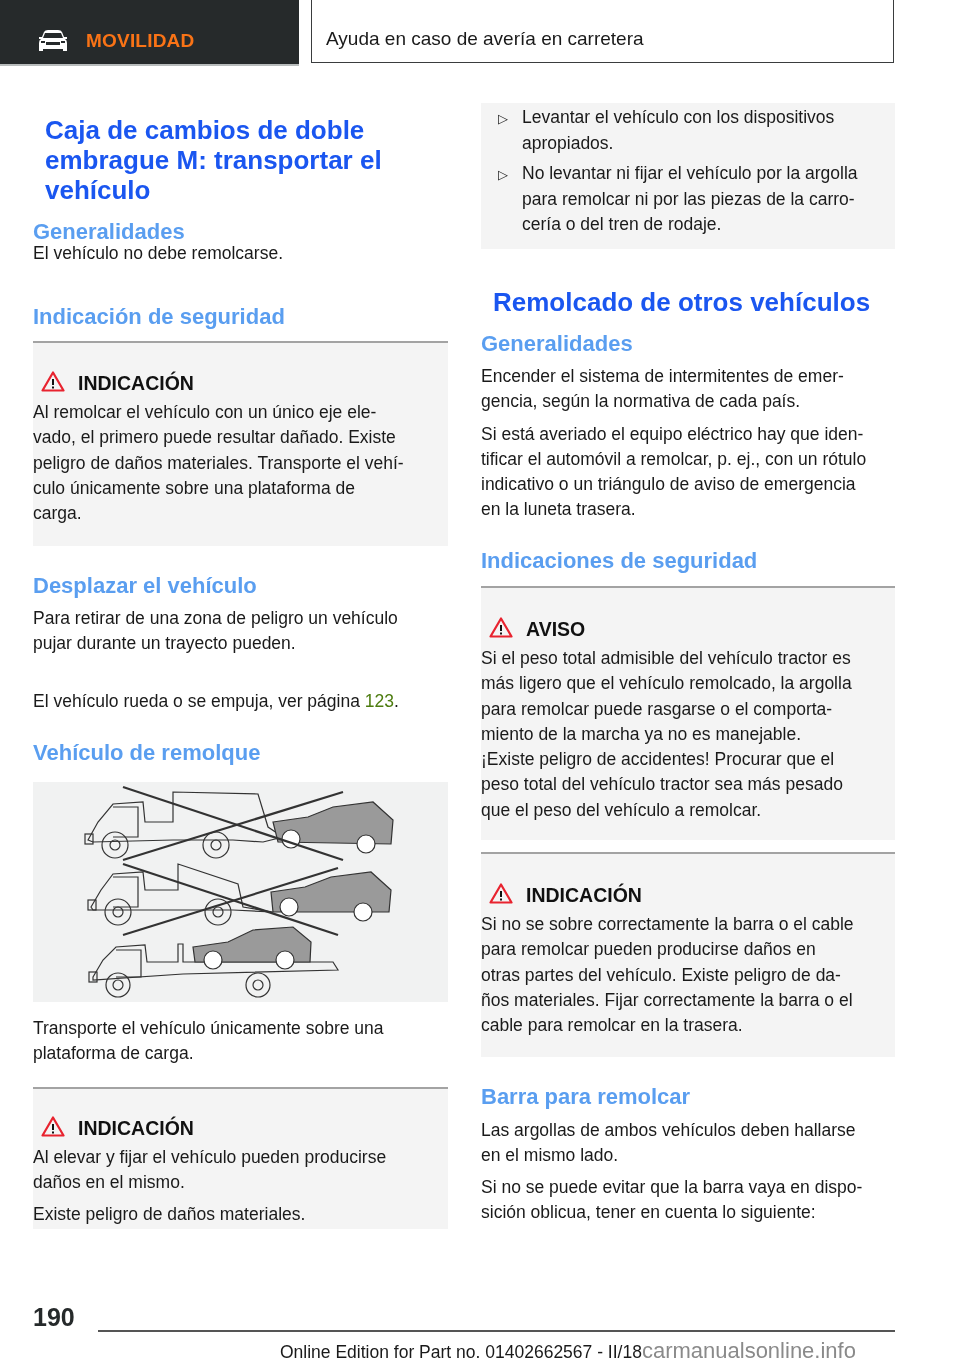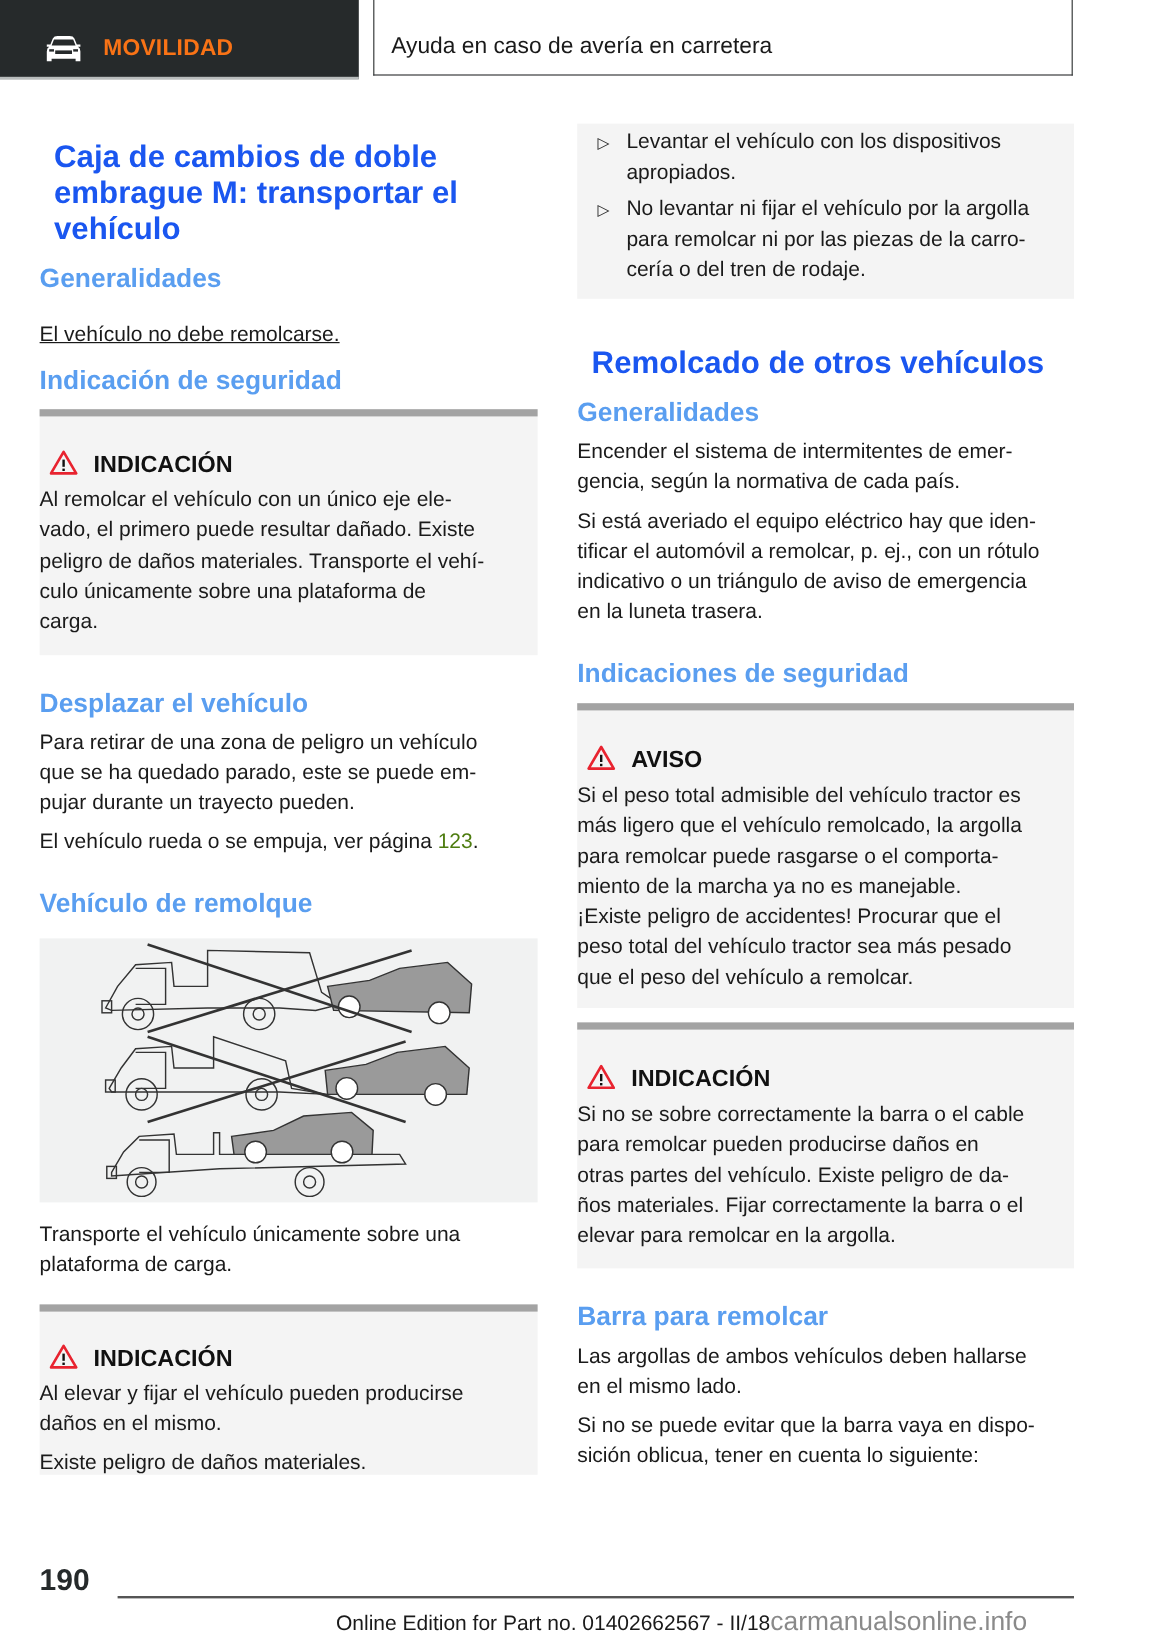--- a/index.html
+++ b/index.html
@@ -33,21 +33,21 @@
       position: absolute; color: #1a56f0; font-weight: bold; font-size: 26px; line-height: 30px; margin: 12px;
     }
     .h2 {
       position: absolute; color: #5a9ef0; font-weight: bold; font-size: 22px; line-height: 26px; margin: 0;
     }
     .p {
       position: absolute; font-size: 17.5px; line-height: 25px; margin: 0; color: #1a1a1a;
     }
     .link { color: #4d7c0f; }
     .box {
-      position: absolute; background: #f4f4f4; border-top: 6px solid #a3a3a3; box-sizing: border-box;
+      position: absolute; background: #f4f4f4; border-top: 2px solid #a3a3a3; box-sizing: border-box;
     }
     .box .title {
       position: absolute; left: 45px; font-weight: bold; font-size: 19.5px; color: #111;
     }
     .box .warn { position: absolute; left: 8px; width: 24px; height: 21px; }
     .box .body { position: absolute; left: 0; font-size: 17.5px; line-height: 25.3px; color: #1a1a1a; width: 405px; }
     .listbox { position: absolute; background: #f4f4f4; }
     .li { position: absolute; font-size: 17.5px; line-height: 25.5px; color: #1a1a1a; }
     .li .tri { position: absolute; left: -24px; top: 1px; font-size: 13px; }
     .figure { position: absolute; left: 33px; top: 782px; width: 415px; height: 220px; background: #f1f2f2; }
@@ -74,21 +74,21 @@
 </div>
 
 <div class="col col-left">
   <h1 class="h1" style="top:103px;">
     <span>Caja de cambios de doble</span><br>
     <span>embrague M: transportar el</span><br>
     <span>vehículo</span>
   </h1>
 
   <h2 class="h2" style="top:219px;">Generalidades</h2>
-  <p class="p" style="top:266px;text-decoration:underline;">El vehículo no debe remolcarse.</p>
+  <p class="p" style="top:241px;">El vehículo no debe remolcarse.</p>
 
   <h2 class="h2" style="top:304px;">Indicación de seguridad</h2>
 
   <div class="box" style="left:0; top:341px; width:415px; height:205px;">
     <svg class="warn" style="top:28px;" viewBox="0 0 24 21">
       <path d="M12 1.5 L22.5 19.5 L1.5 19.5 Z" fill="none" stroke="#e8232f" stroke-width="2.2" stroke-linejoin="round"></path>
       <rect x="11" y="8" width="2" height="6" fill="#111"></rect>
         <rect x="11" y="15.5" width="2" height="2" fill="#111"></rect>
     </svg>
     <span class="title" style="top:29px;">INDICACIÓN</span>
@@ -97,21 +97,20 @@
       <div>vado, el primero puede resultar dañado. Existe</div>
       <div>peligro de daños materiales. Transporte el vehí-</div>
       <div>culo únicamente sobre una plataforma de</div>
       <div>carga.</div>
     </div>
   </div>
 
   <h2 class="h2" style="top:573px;">Desplazar el vehículo</h2>
   <div class="p" style="top:606px;">
     <div>Para retirar de una zona de peligro un vehículo</div>
-    <div>que se ha quedado parado, este se puede em-</div>
     <div>pujar durante un trayecto pueden.</div>
   </div>
   <p class="p" style="top:689px;"><span>El vehículo rueda o se empuja, ver página </span><span class="link">123</span><span>.</span></p>
 
   <h2 class="h2" style="top:740px;">Vehículo de remolque</h2>
 </div>
 
 <div class="figure">
   <svg width="415" height="220" viewBox="0 0 415 220">
     <g fill="none" stroke="#333" stroke-width="1.2">
@@ -237,21 +236,21 @@
       <path d="M12 1.5 L22.5 19.5 L1.5 19.5 Z" fill="none" stroke="#e8232f" stroke-width="2.2" stroke-linejoin="round"></path>
       <rect x="11" y="8" width="2" height="6" fill="#111"></rect>
         <rect x="11" y="15.5" width="2" height="2" fill="#111"></rect>
     </svg>
     <span class="title" style="top:30px;">INDICACIÓN</span>
     <div class="body" style="top:58px;">
       <div>Si no se sobre correctamente la barra o el cable</div>
       <div>para remolcar pueden producirse daños en</div>
       <div>otras partes del vehículo. Existe peligro de da-</div>
       <div>ños materiales. Fijar correctamente la barra o el</div>
-      <div>elevar para remolcar en la argolla.</div>
+      <div>cable para remolcar en la trasera.</div>
     </div>
   </div>
 
   <h2 class="h2" style="top:1084px;">Barra para remolcar</h2>
   <div class="p" style="top:1118px;">
     <div>Las argollas de ambos vehículos deben hallarse</div>
     <div>en el mismo lado.</div>
   </div>
   <div class="p" style="top:1175px;">
     <div>Si no se puede evitar que la barra vaya en dispo-</div>

